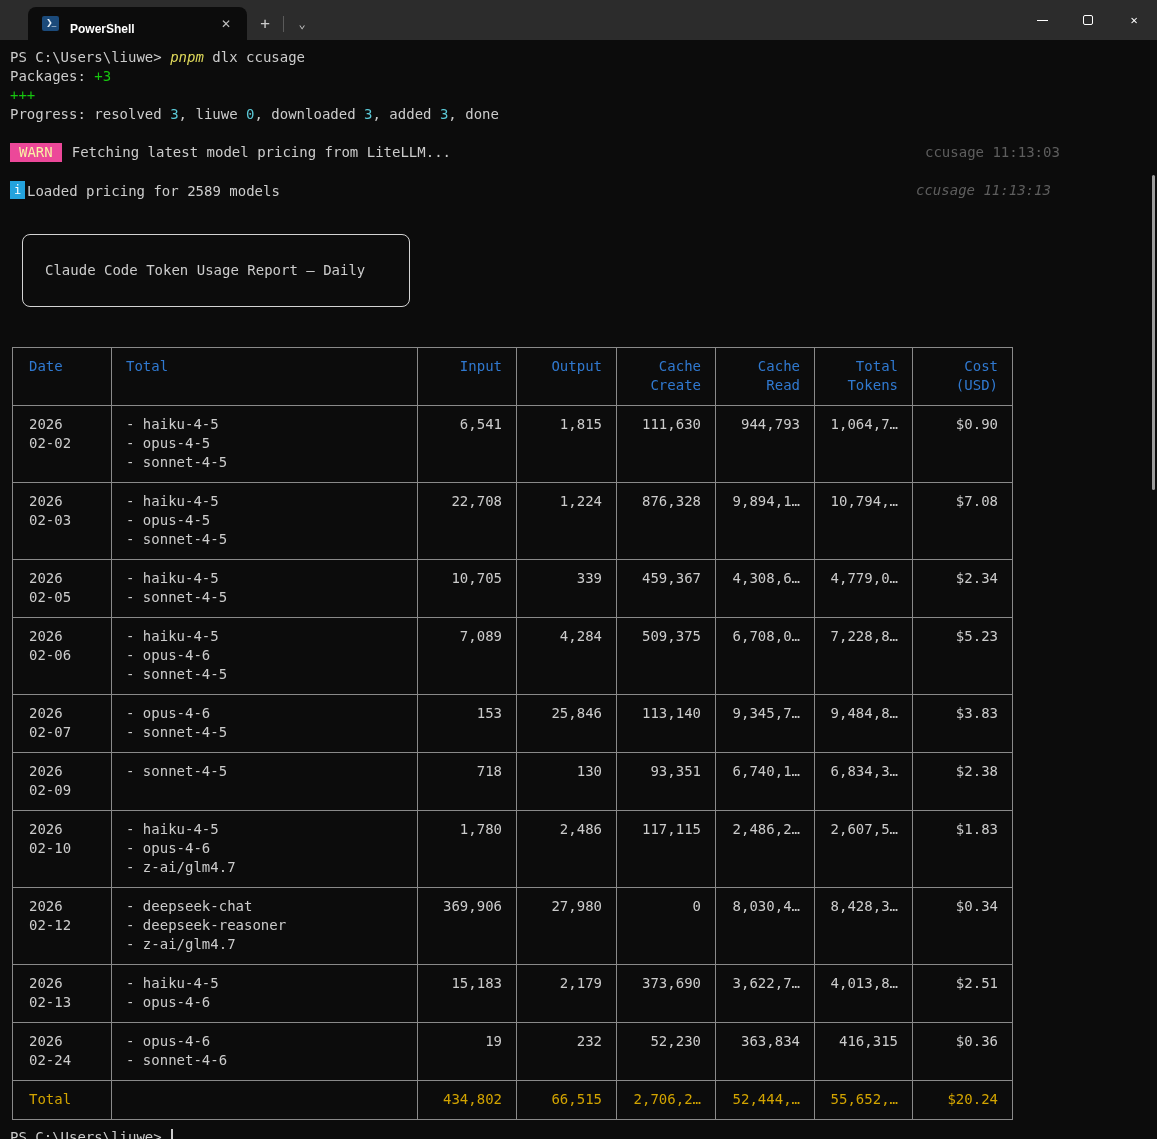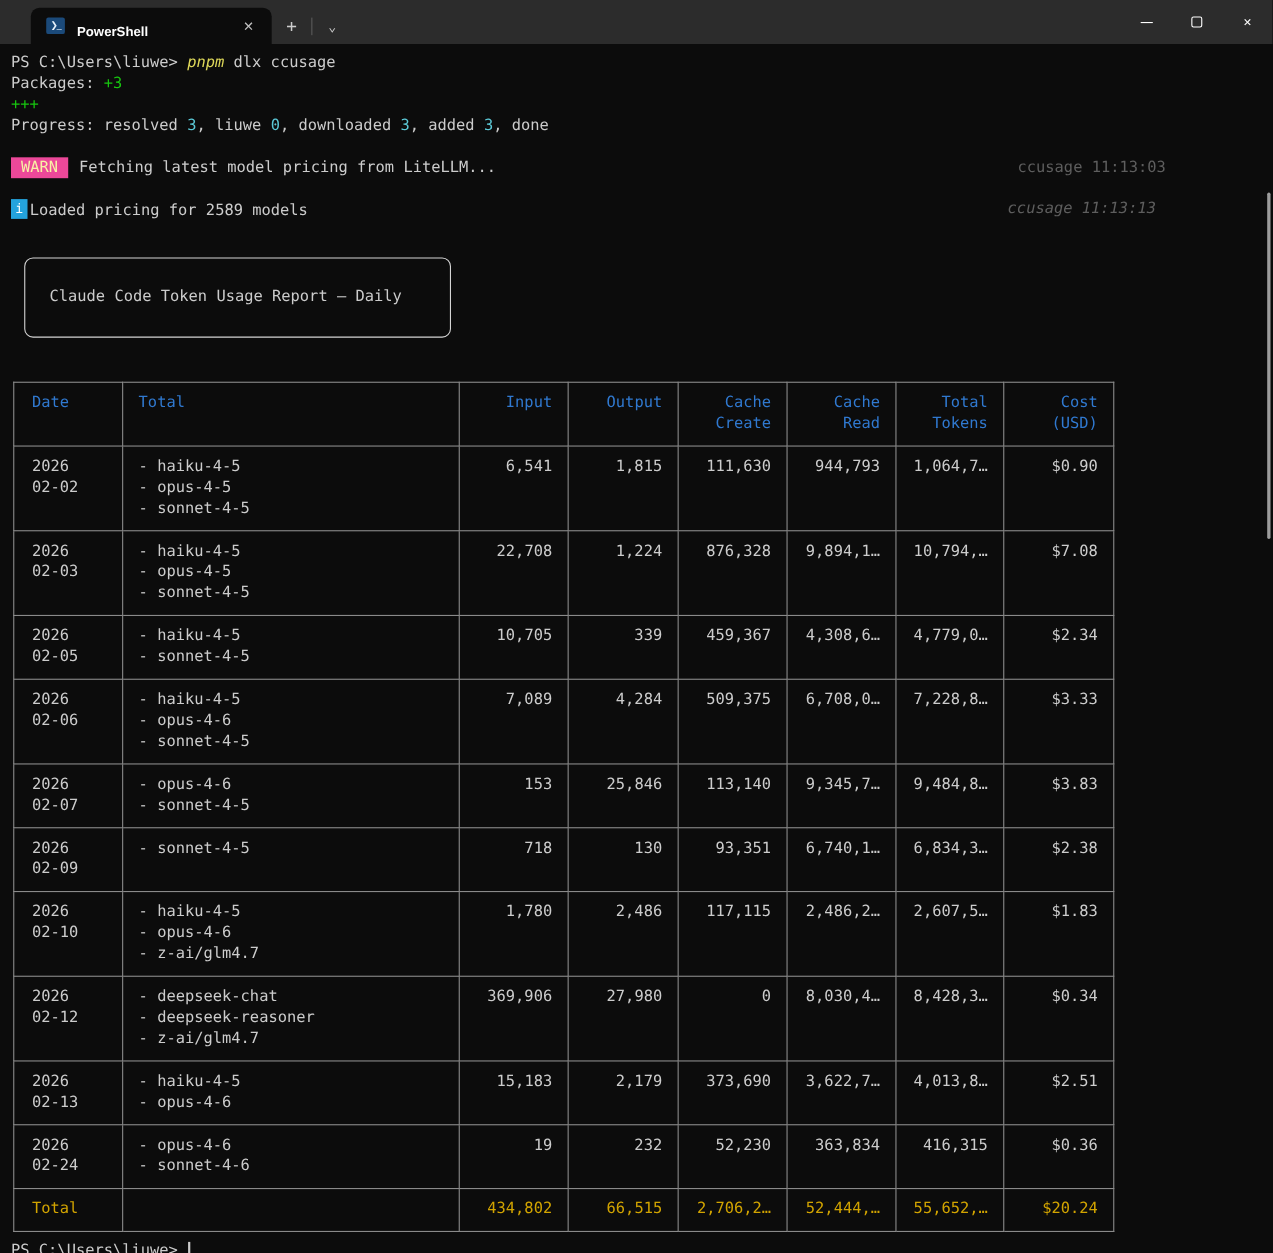--- a/index.html
+++ b/index.html
@@ -198,21 +198,21 @@
       <td>
             <div>- haiku-4-5</div>
             <div>- opus-4-6</div>
             <div>- sonnet-4-5</div>
           </td>
       <td class="num">7,089</td>
       <td class="num">4,284</td>
       <td class="num">509,375</td>
       <td class="num">6,708,0…</td>
       <td class="num">7,228,8…</td>
-      <td class="num">$3.33</td>
+      <td class="num">$5.23</td>
     </tr>
     <tr>
       <td class="c-date">
             <div>2026</div>
             <div>02-07</div>
           </td>
       <td>
             <div>- opus-4-6</div>
             <div>- sonnet-4-5</div>
           </td>

